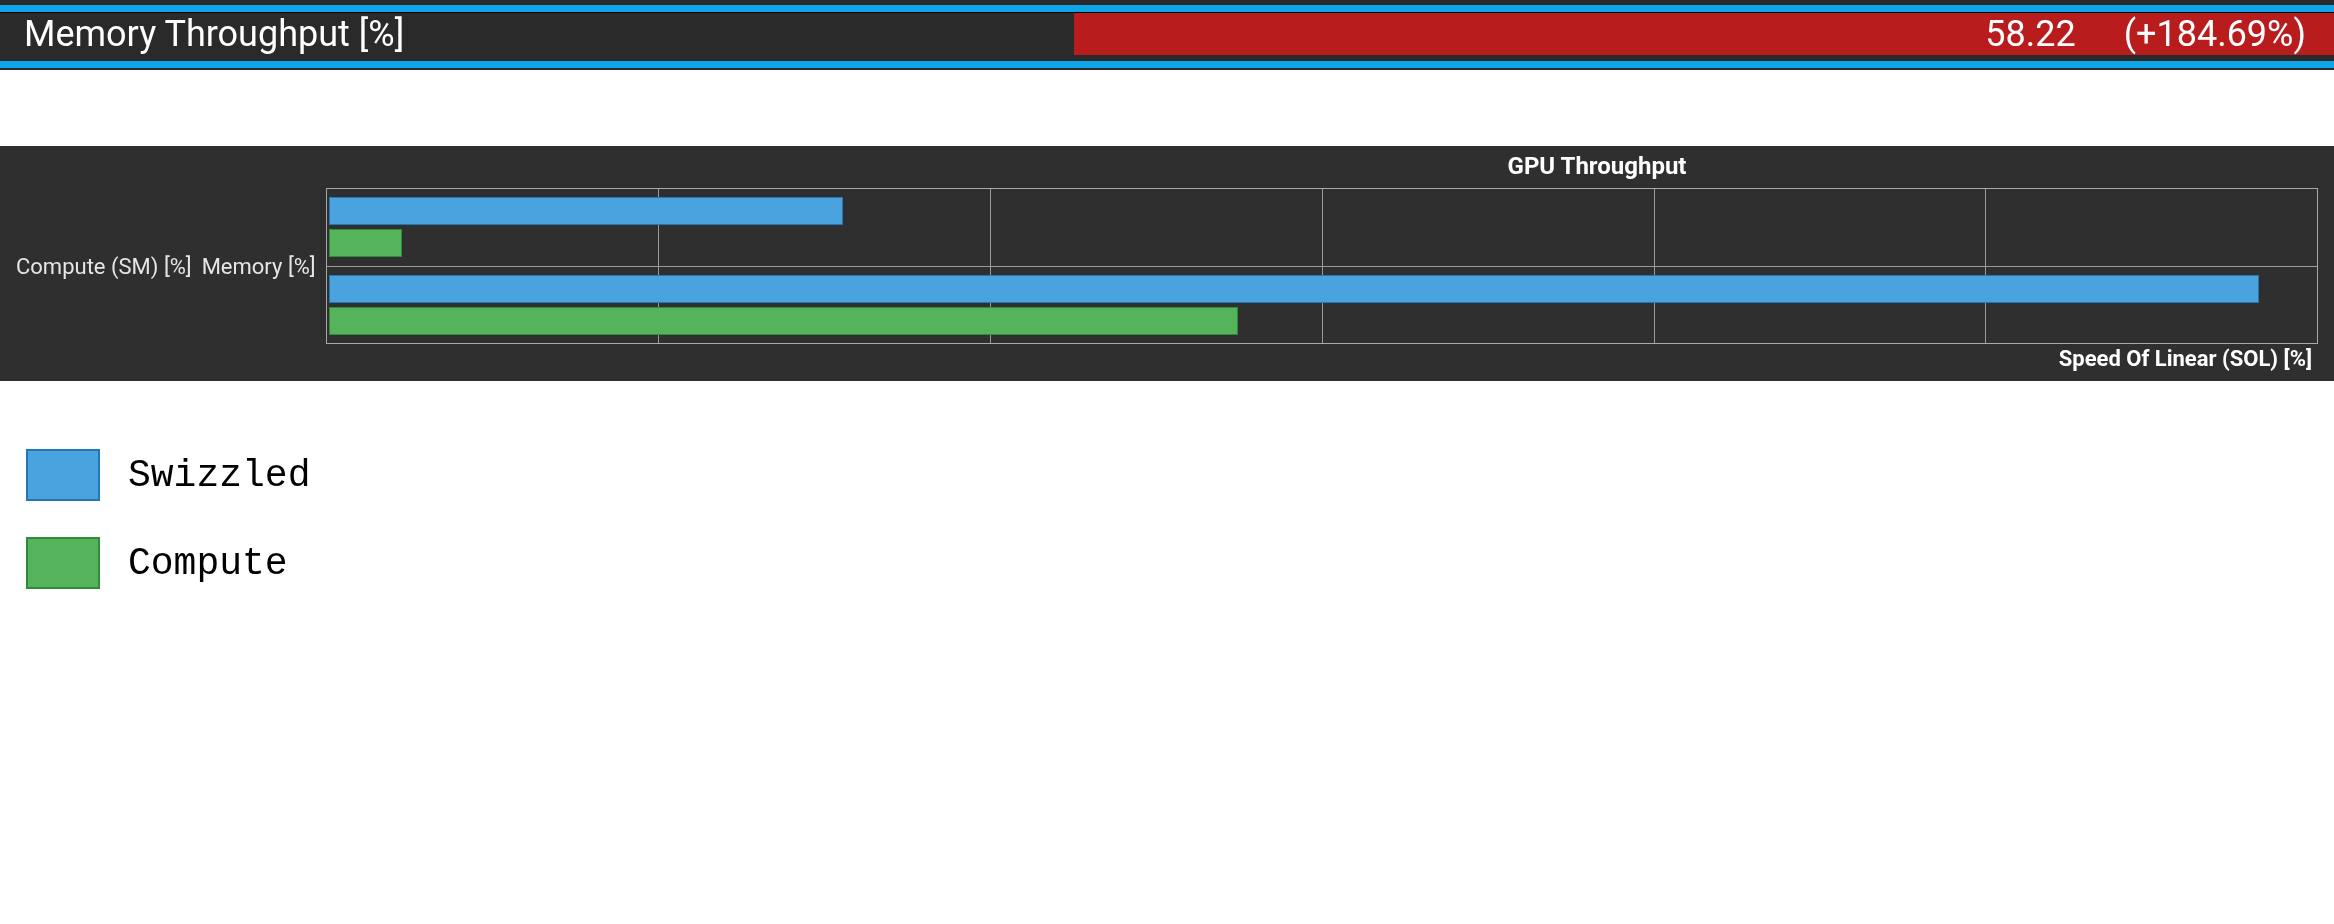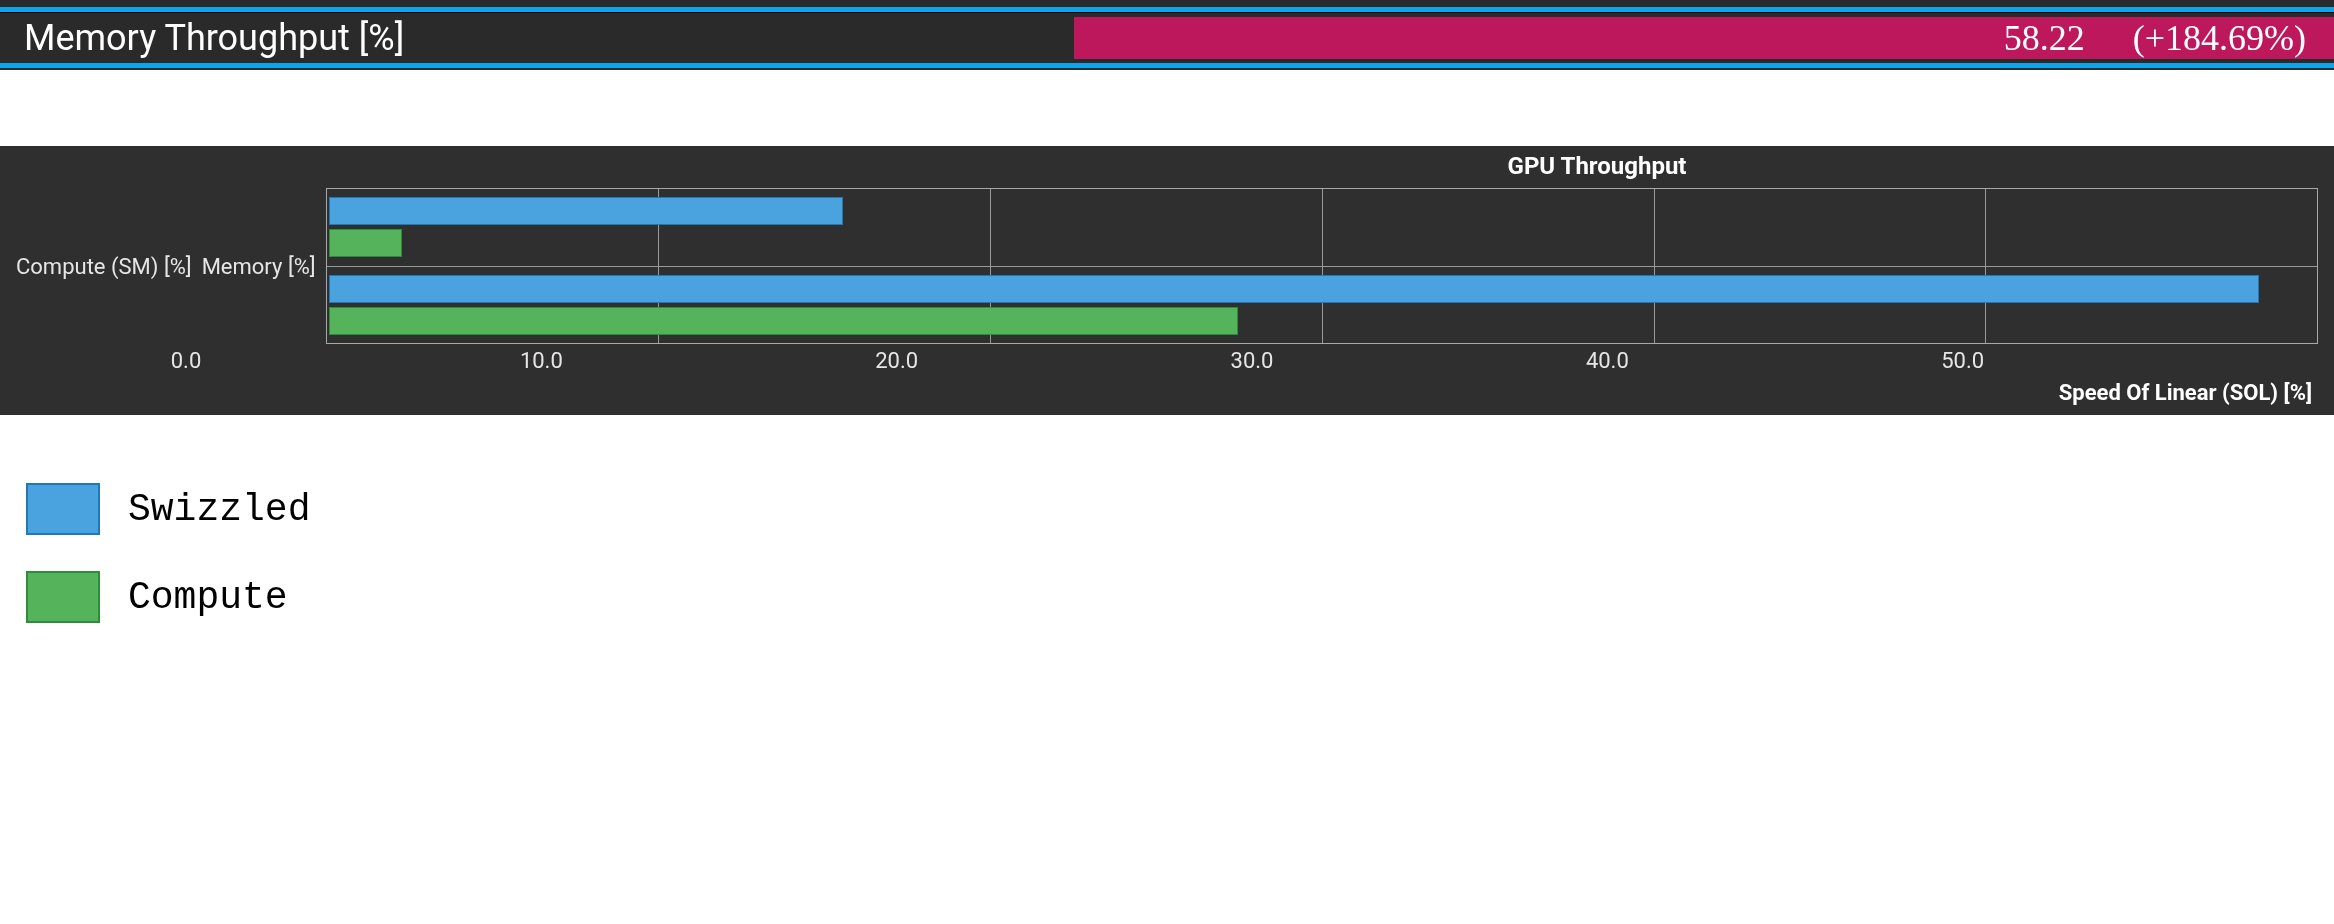--- a/index.html
+++ b/index.html
@@ -11,24 +11,24 @@
     width: 2334px;
   }
 
   
   .metrics-strip {
     background: #2a2a2a;
     padding: 2px 0 2px 0;
   }
   .metrics-row {
     display: flex;
-    align-items: center;
+    align-items: flex-start;
     height: 56px;
     border-top: 1px solid #000;
-    border-bottom: 5px solid #0ea5e9;
+    border-bottom: 7px solid #0ea5e9;
   }
   .metric-label-cell {
     flex: 0 0 46%;
     display: flex;
     align-items: center;
     padding-left: 24px;
     background: #2a2a2a;
     color: #ffffff;
     font-size: 36px;
     font-weight: 400;
@@ -38,21 +38,21 @@
     display: flex;
     align-items: center;
     justify-content: flex-end;
     padding-right: 28px;
     color: #ffffff;
     font-size: 36px;
     gap: 48px;
   }
   .metric-value-cell .value { font-variant-numeric: tabular-nums; }
   .metric-value-cell .delta { font-variant-numeric: tabular-nums; }
-  .bg-highlight { background: #be185d; font-family: Liberation Serif, serif; }
+  .bg-highlight { background: #b91c1c; }
 
   
   .metrics-row.partial {
     height: 10px;
     overflow: hidden;
     border-top: none;
   }
   .metrics-row.partial .metric-label-cell,
   .metrics-row.partial .metric-value-cell { font-size: 0; }
 
@@ -203,28 +203,20 @@
       <div class="hline" style="top:50%"></div>
 
       <div class="bar sw" style="top:8px;  width:25.83%"></div>
       <div class="bar li" style="top:40px; width:3.67%"></div>
 
       <div class="bar sw" style="top:86px;  width:97.0%"></div>
       <div class="bar li" style="top:118px; width:45.67%"></div>
     </div>
   </div>
 
-  <div class="x-axis">
-    <span class="x-tick" style="left:0%">0.0</span>
-    <span class="x-tick" style="left:16.667%">10.0</span>
-    <span class="x-tick" style="left:33.333%">20.0</span>
-    <span class="x-tick" style="left:50%">30.0</span>
-    <span class="x-tick" style="left:66.667%">40.0</span>
-    <span class="x-tick" style="left:83.333%">50.0</span>
-  </div>
   <div class="x-label">Speed Of Linear (SOL) [%]</div>
 </div>
 
 <div class="legend-gap"></div>
 
 <div class="legend">
   <div class="legend-item">
     <div class="swatch sw"></div>
     <div class="legend-label">Swizzled</div>
   </div>

